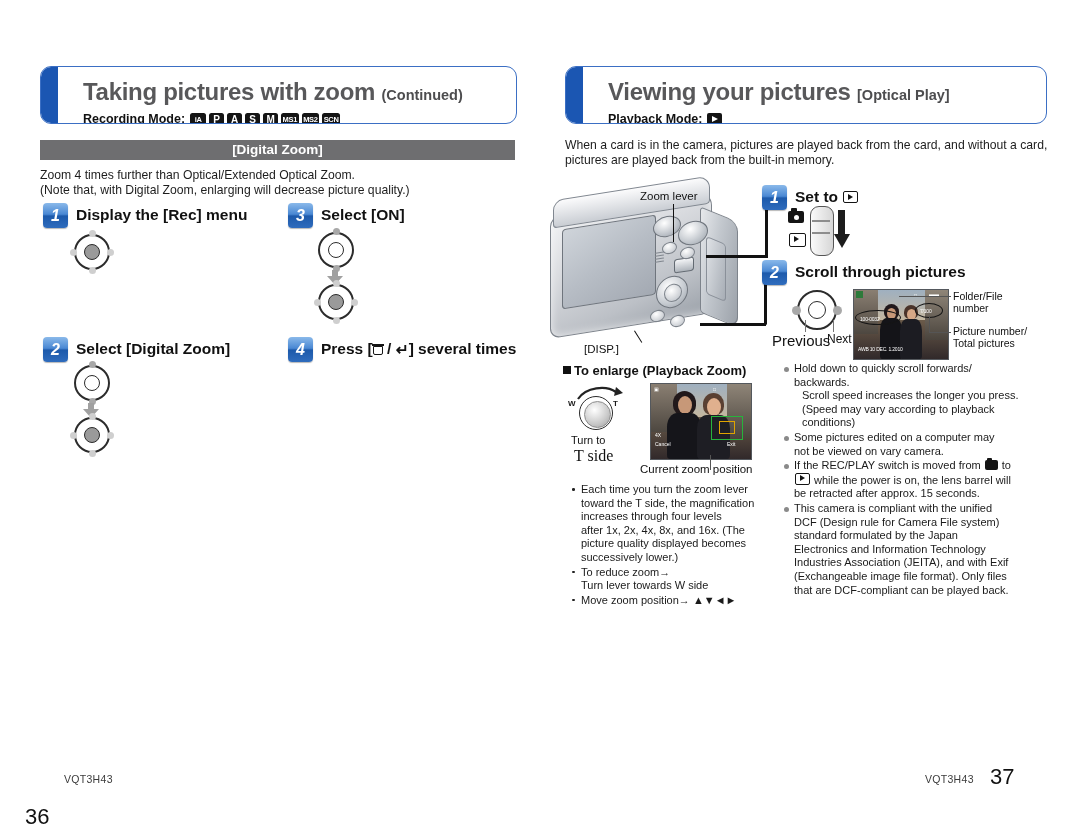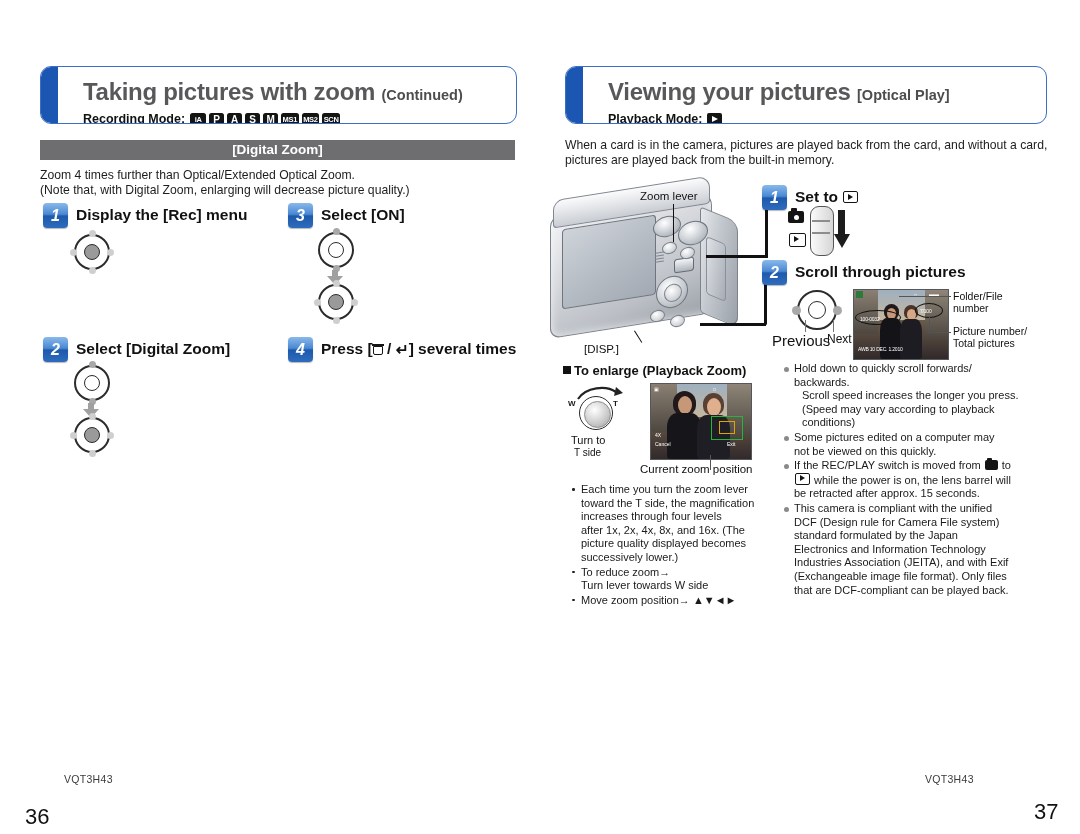--- a/index.html
+++ b/index.html
@@ -491,21 +491,21 @@
       <div class="outer"></div>
         <div class="knob"></div>
     </div>
     <svg style="position:absolute;left:32px;top:383px;width:54px;height:22px;">
       <path d="M6 16 C14 4, 34 2, 44 9" stroke="#222" stroke-width="2.2" fill="none"></path>
       <polygon points="44,4 51,10 42,13" fill="#222"></polygon>
     </svg>
     <div class="tiny" style="left:28px;top:398px;position:absolute;font-size:8px;font-weight:bold;">W</div>
     <div class="tiny" style="left:73px;top:398px;position:absolute;font-size:8px;font-weight:bold;">T</div>
     <div class="callout" style="left:31px;top:434px;font-size:11px;">Turn to</div>
-    <div class="callout" style="left:34px;top:447px;font-size:10px;">T side</div>
+    <div class="callout" style="left:34px;top:447px;font-size:16px;font-family:Liberation Serif, serif;">T side</div>
 
     <div class="photo" style="left:110px;top:383px;width:100px;height:75px;">
       <div class="sky"></div>
         <div class="ground"></div>
       <div class="bldL"></div>
         <div class="bldR"></div>
       <div class="hair" style="left:22px;top:7px;width:23px;height:24px;"></div>
       <div class="head" style="left:27px;top:12px;width:14px;height:18px;"></div>
       <div class="body" style="left:16px;top:29px;width:34px;height:46px;background:#15151a;"></div>
       <div class="hair" style="left:52px;top:9px;width:21px;height:22px;background:#5a4032;"></div>
@@ -543,35 +543,35 @@
     <div class="bullet-list small" style="left:243px;top:362px;width:270px;">
       <div class="bl-item">
         <div>Hold down to quickly scroll forwards/</div>
         <div>backwards.</div>
         <div style="padding-left:8px">Scroll speed increases the longer you press.</div>
         <div style="padding-left:8px">(Speed may vary according to playback</div>
         <div style="padding-left:8px">conditions)</div>
       </div>
       <div class="bl-item">
         <div>Some pictures edited on a computer may</div>
-        <div>not be viewed on this quickly.</div>
+        <div>not be viewed on vary camera.</div>
       </div>
       <div class="bl-item">
         <div><span>If the REC/PLAY switch is moved from</span> <span class="inline-cam"></span> <span>to</span></div>
         <div><span class="inline-play"></span> <span>while the power is on, the lens barrel will</span></div>
         <div>be retracted after approx. 15 seconds.</div>
       </div>
       <div class="bl-item">
         <div>This camera is compliant with the unified</div>
         <div>DCF (Design rule for Camera File system)</div>
         <div>standard formulated by the Japan</div>
         <div>Electronics and Information Technology</div>
         <div>Industries Association (JEITA), and with Exif</div>
         <div>(Exchangeable image file format). Only files</div>
         <div>that are DCF-compliant can be played back.</div>
       </div>
     </div>
 
     <div class="folio-code" style="left:385px;top:773px;">VQT3H43</div>
-    <div class="folio-num" style="left:450px;top:799px;margin-left:44px;">37</div>
+    <div class="folio-num" style="left:450px;top:764px;">37</div>
   </div>
 
 </div>
 
 </body></html>

